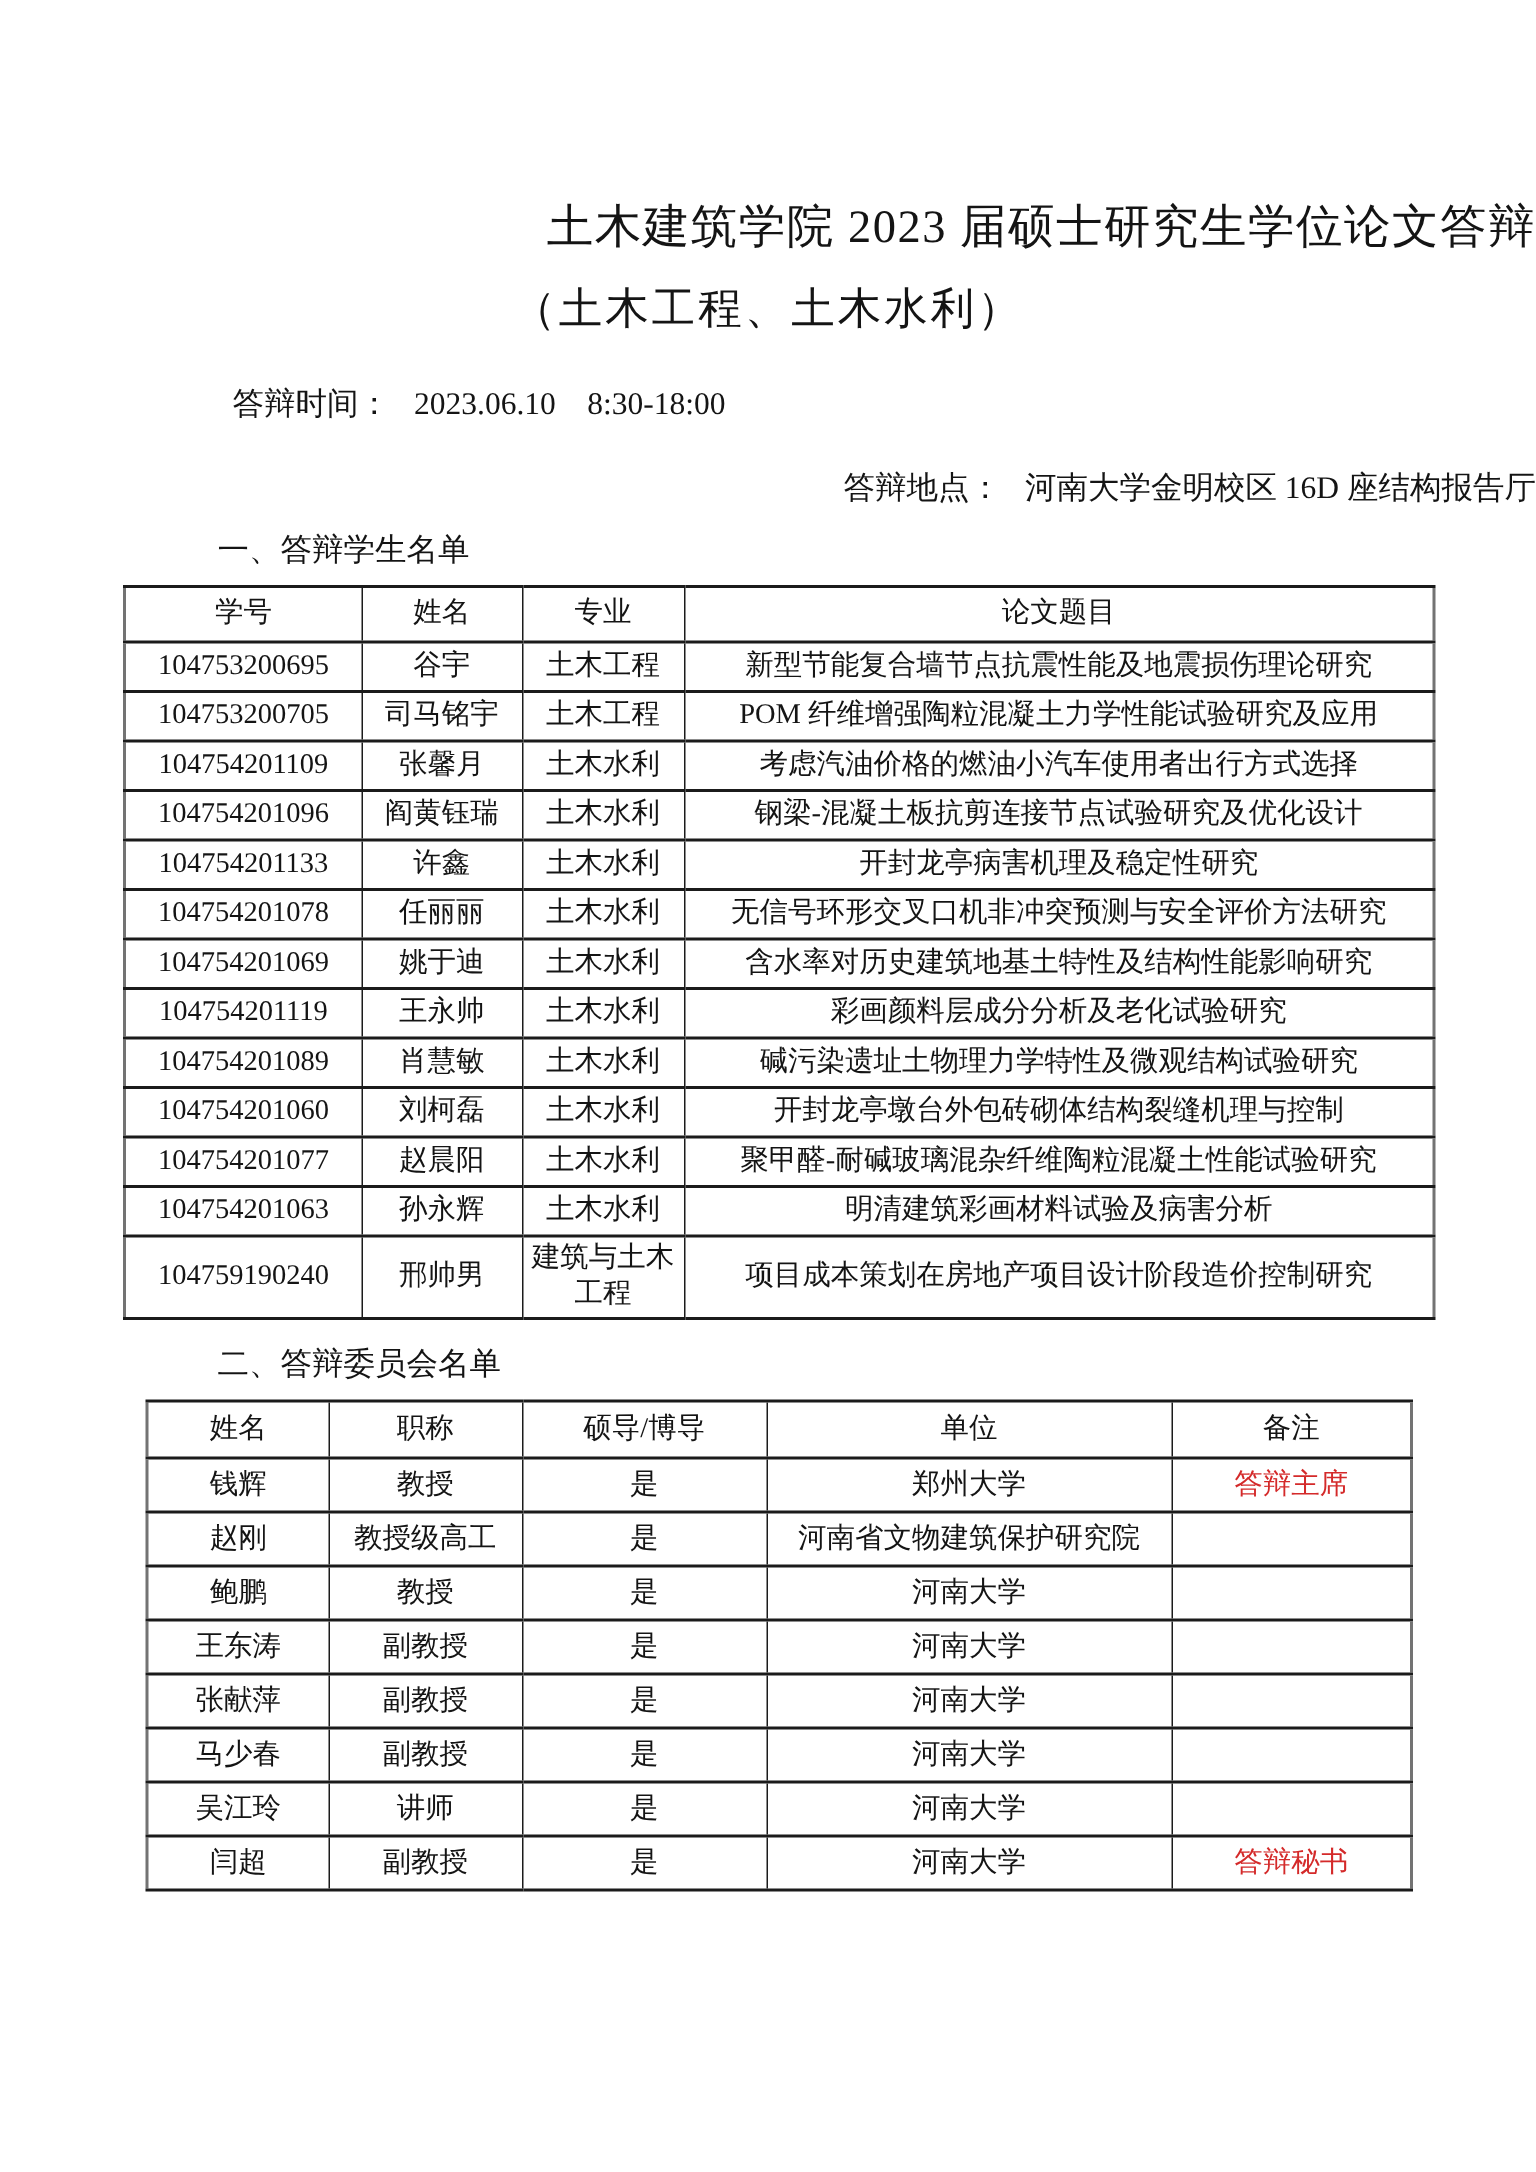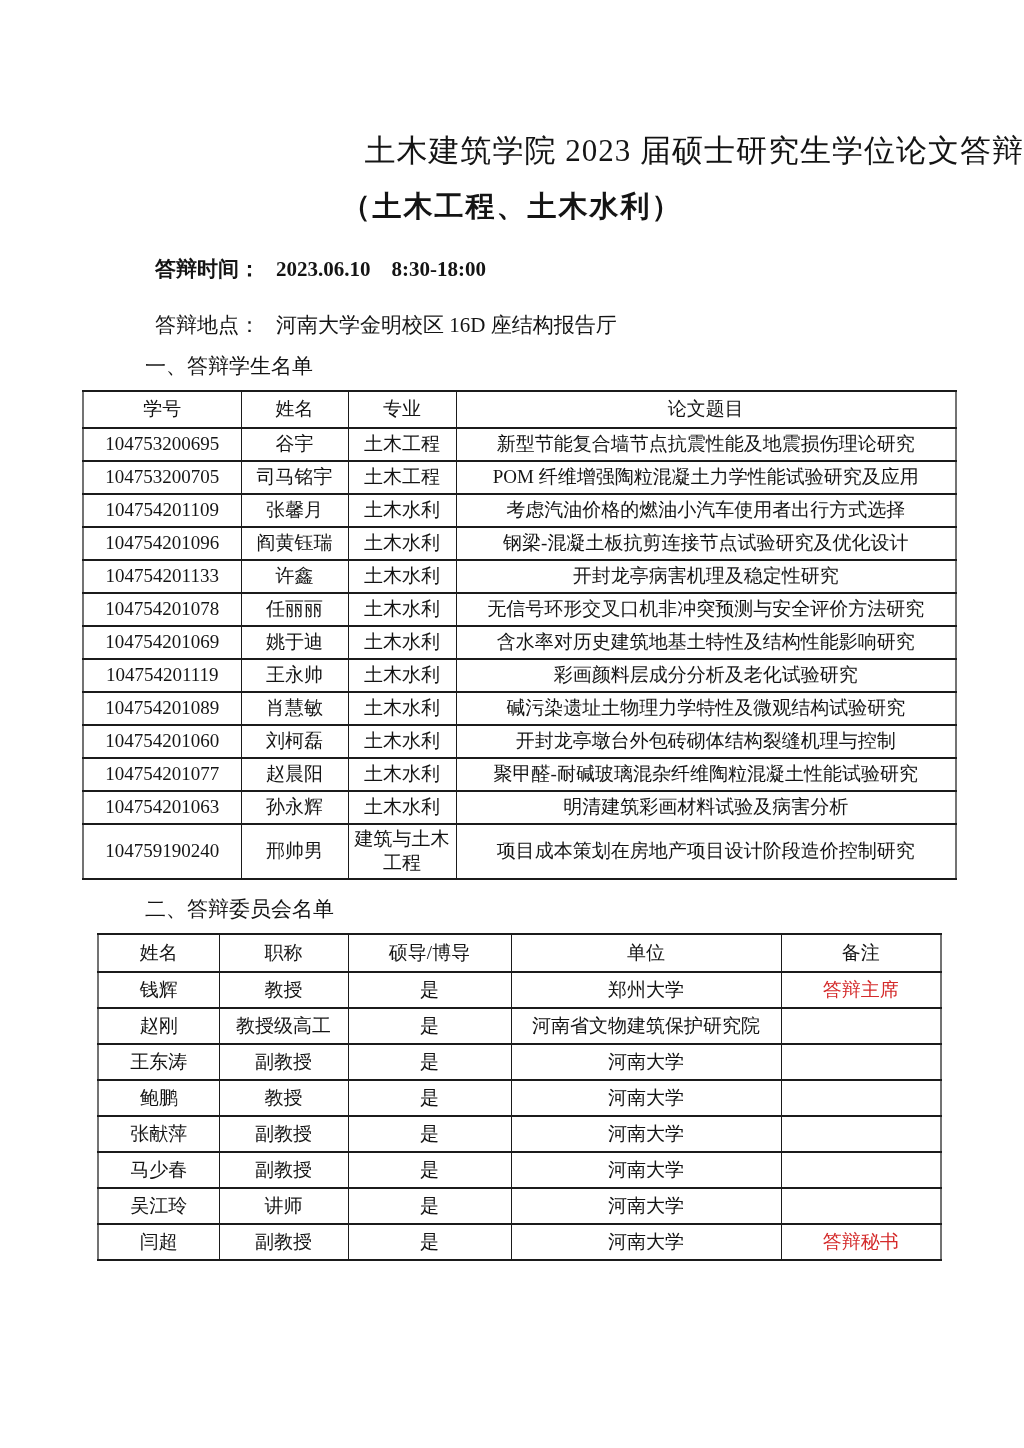--- a/index.html
+++ b/index.html
@@ -23,32 +23,32 @@
     font-size: 31px;
     font-weight: normal;
     letter-spacing: 1px;
     line-height: 1.1;
   }
   .doc-subtitle {
     margin: 0;
     padding-top: 23px;
     text-align: center;
     font-size: 29px;
-    font-weight: bold;
+    font-weight: normal;
     letter-spacing: 2px;
     line-height: 1.1;
   }
   .meta-line {
     margin: 0;
     padding-left: 155px;
     font-size: 21px;
     line-height: 1.2;
   }
-  .meta-time { padding-top: 34px; font-weight: bold; }
-  .meta-place { padding-top: 31px; }
+  .meta-time { padding-top: 34px; }
+  .meta-place { padding-top: 31px; text-align: right; }
   .meta-value {
     margin-left: 16px;
     white-space: pre;
   }
   .section-heading {
     margin: 0;
     padding-left: 145px;
     font-size: 21px;
     font-weight: normal;
     line-height: 1.2;
@@ -230,34 +230,34 @@
           <td class="remark">答辩主席</td>
         </tr>
         <tr>
           <td>赵刚</td>
           <td>教授级高工</td>
           <td>是</td>
           <td>河南省文物建筑保护研究院</td>
           <td></td>
         </tr>
         <tr>
-          <td>王东涛</td>
-          <td>副教授</td>
-          <td>是</td>
-          <td>河南大学</td>
-          <td></td>
-        </tr>
-        <tr>
           <td>鲍鹏</td>
           <td>教授</td>
           <td>是</td>
           <td>河南大学</td>
           <td></td>
         </tr>
         <tr>
+          <td>王东涛</td>
+          <td>副教授</td>
+          <td>是</td>
+          <td>河南大学</td>
+          <td></td>
+        </tr>
+        <tr>
           <td>张献萍</td>
           <td>副教授</td>
           <td>是</td>
           <td>河南大学</td>
           <td></td>
         </tr>
         <tr>
           <td>马少春</td>
           <td>副教授</td>
           <td>是</td>

